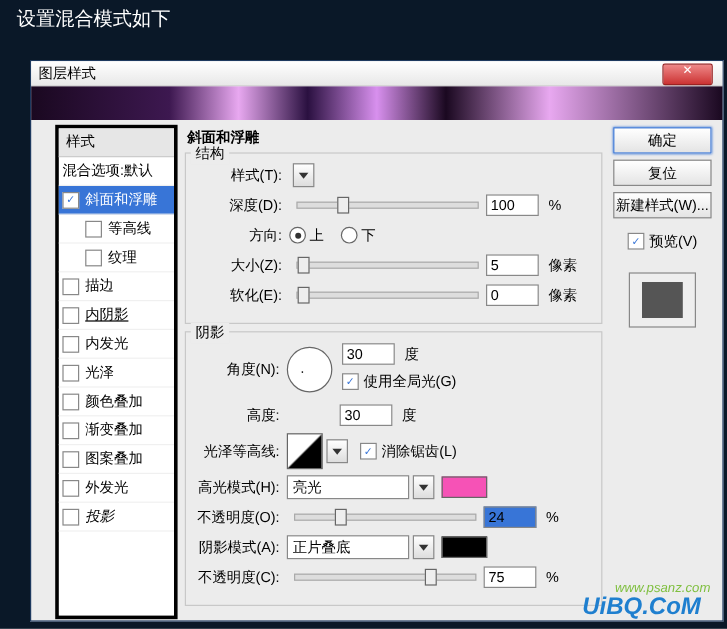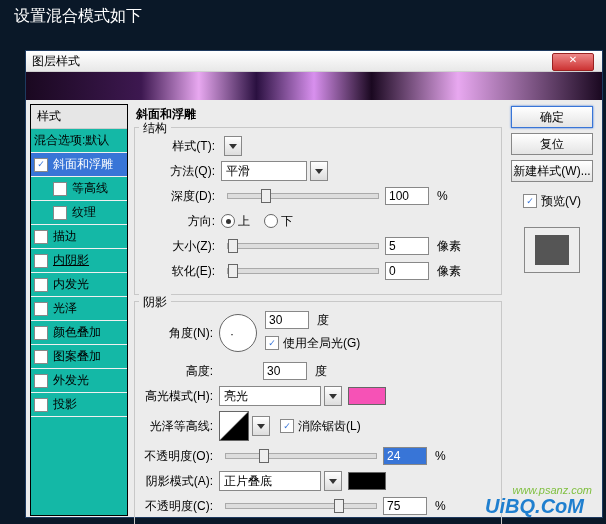--- a/index.html
+++ b/index.html
@@ -2,41 +2,41 @@
 <html><head>
 <meta charset="utf-8">
 <style>
 body{margin:0;font:12px "Microsoft YaHei","SimSun",sans-serif;background:#0a1828;width:606px;height:524px;overflow:hidden;position:relative}
 .instruction{position:absolute;top:6px;left:14px;color:#ffffff;font-size:16px}
 .win{position:absolute;top:50px;left:25px;width:576px;height:466px;background:#ececec;border:1px solid #1e3a5f}
 .titlebar{height:20px;background:linear-gradient(#fff,#e8e8e8);display:flex;align-items:center;padding-left:6px;border-bottom:1px solid #d0d0d0}
 .decor{height:28px;background:linear-gradient(90deg,#1a0820 0%,#3d1850 20%,#e8a8f0 30%,#2a1040 40%,#d890ee 50%,#1a0820 60%,#e8a8f0 75%,#1a0820 100%)}
 .closebtn{position:absolute;right:8px;top:2px;width:40px;height:16px;background:linear-gradient(#e88,#c33);border:1px solid #922;border-radius:2px;color:#fff;text-align:center;line-height:12px;font-size:10px}
 .body{display:flex;height:416px}
-.sidebar{width:96px;border:1px solid #000000;margin:4px 0 0 4px;background:#14b8a6}
+.sidebar{width:96px;border:3px solid #000000;margin:4px 0 0 20px;background:#ffffff}
 .side-hdr{padding:3px 6px;background:#e6e6e6;border-bottom:1px solid #ccc}
 .side-item{padding:3px 3px;border-bottom:1px solid #f0f0f0;display:flex;align-items:center;gap:2px}
 .side-item.sel{background:#3875d7;color:#fff}
 .side-item.sub{padding-left:22px}
 .cb{width:12px;height:12px;border:1px solid #888;background:#fff;display:inline-flex;align-items:center;justify-content:center;font-size:9px;line-height:1}
 .cb.ck::after{content:"✓";color:#3875d7}
 .main{flex:1;padding:4px 4px 0 6px;position:relative}
 .main-title{padding:2px 0 4px 2px;font-weight:bold}
 .grp{border:1px solid #c8c8c8;padding:8px 8px 8px 8px;margin-bottom:6px;position:relative}
 .grp-lbl{position:absolute;top:-8px;left:4px;background:#ececec;padding:0 4px}
 .row{display:flex;align-items:center;margin-bottom:5px;min-height:20px}
 .lbl{width:72px;text-align:right;padding-right:6px}
 .lbl2{width:70px;text-align:right;padding-right:6px}
 .combo{border:1px solid #888;background:#fff;height:18px;display:flex;align-items:center;padding:0 4px;min-width:76px}
 .combo-btn{width:16px;height:18px;border:1px solid #888;background:linear-gradient(#fff,#ddd);margin-left:3px;display:flex;align-items:center;justify-content:center}
 .tri{width:0;height:0;border-left:4px solid transparent;border-right:4px solid transparent;border-top:5px solid #333}
 .slider{flex:1;height:4px;background:#ddd;border:1px solid #aaa;margin:0 6px;position:relative;max-width:150px}
 .thumb{position:absolute;top:-5px;width:8px;height:12px;background:#eee;border:1px solid #666}
 .num{width:36px;height:16px;border:1px solid #888;background:#fff;text-align:center;padding:0 3px;display:flex;align-items:center}
-.num.hl{background:#3875d7;color:#ffffff}
+.num.hl{background:#3875d7;color:#000000}
 .unit{margin-left:8px}
 .radio{width:12px;height:12px;border:1px solid #666;border-radius:50%;background:#fff;display:inline-flex;align-items:center;justify-content:center;margin-right:3px}
 .radio.ck::after{content:"";width:5px;height:5px;background:#333;border-radius:50%}
 .swatch{width:36px;height:16px;border:1px solid #666;display:inline-block}
 .gloss{width:28px;height:28px;border:1px solid #666;background:linear-gradient(135deg,#fff 0%,#fff 48%,#000 52%,#000 100%)}
 .angledial{width:36px;height:36px;border:1px solid #666;border-radius:50%;background:#fff;position:relative;margin-right:8px}
 .angledial::after{content:"·";position:absolute;top:12px;left:10px}
 .rpanel{width:88px;padding:6px 6px 0 2px;display:flex;flex-direction:column;align-items:center;gap:5px}
 .btn{width:80px;height:20px;border:1px solid #888;background:linear-gradient(#fff,#e4e4e4);display:flex;align-items:center;justify-content:center}
 .btn.focus{border:1px solid #3875d7;box-shadow:0 0 2px #3875d7}
@@ -89,47 +89,44 @@
           <li class="side-item">
             <span class="cb"></span>
             <span style="margin-left: 3px; font-family: Liberation Serif, serif;">光泽</span>
           </li>
           <li class="side-item">
             <span class="cb"></span>
             <span style="margin-left: 3px;">颜色叠加</span>
           </li>
           <li class="side-item">
             <span class="cb"></span>
+            <span style="margin-left: 3px;">渐变叠加</span>
+          </li>
+          <li class="side-item">
+            <span class="cb"></span>
             <span style="margin-left: 3px;">图案叠加</span>
           </li>
           <li class="side-item">
             <span class="cb"></span>
             <span style="margin-left: 3px;">外发光</span>
           </li>
           <li class="side-item">
             <span class="cb"></span>
-            <span style="margin-left: 3px;">投影</span>
+            <span style="margin-left: 3px; font-style: italic;">投影</span>
           </li>
         </ul>
     </div>
 
     <div class="main">
       <div class="main-title">斜面和浮雕</div>
 
       <div class="grp">
         <div class="grp-lbl">结构</div>
         <div class="row">
           <span class="lbl">样式(T):</span>
-          <span class="combo-btn">
-              <span class="tri"></span>
-            </span>
-        </div>
-        <div class="row">
-          <span class="lbl">方法(Q):</span>
-          <span class="combo">平滑</span>
           <span class="combo-btn">
               <span class="tri"></span>
             </span>
         </div>
         <div class="row">
           <span class="lbl">深度(D):</span>
           <span class="slider">
               <span class="thumb" style="left:22%"></span>
             </span>
           <span class="num">100</span>
@@ -177,36 +174,36 @@
             </div>
           </div>
         </div>
         <div class="row">
           <span class="lbl2">高度:</span>
           <span style="width:44px"></span>
           <span class="num">30</span>
           <span class="unit">度</span>
         </div>
         <div class="row">
-          <span class="lbl2">高光模式(H):</span>
-          <span class="combo" style="min-width:92px">亮光</span>
-          <span class="combo-btn">
-              <span class="tri"></span>
-            </span>
-          <span class="swatch" id="hswatch" style="margin-left: 6px; background: rgb(246, 82, 182);"></span>
-        </div>
-        <div class="row">
           <span class="lbl2">光泽等高线:</span>
           <span class="gloss"></span>
           <span class="combo-btn">
               <span class="tri"></span>
             </span>
           <span style="width:10px"></span>
           <span class="cb ck"></span>
           <span style="margin-left:4px">消除锯齿(L)</span>
+        </div>
+        <div class="row">
+          <span class="lbl2">高光模式(H):</span>
+          <span class="combo" style="min-width:92px">亮光</span>
+          <span class="combo-btn">
+              <span class="tri"></span>
+            </span>
+          <span class="swatch" id="hswatch" style="margin-left: 6px; background: rgb(246, 82, 182);"></span>
         </div>
         <div class="row">
           <span class="lbl2">不透明度(O):</span>
           <span class="slider">
               <span class="thumb" style="left:22%"></span>
             </span>
           <span class="num hl">24</span>
           <span class="unit">%</span>
         </div>
         <div class="row">

